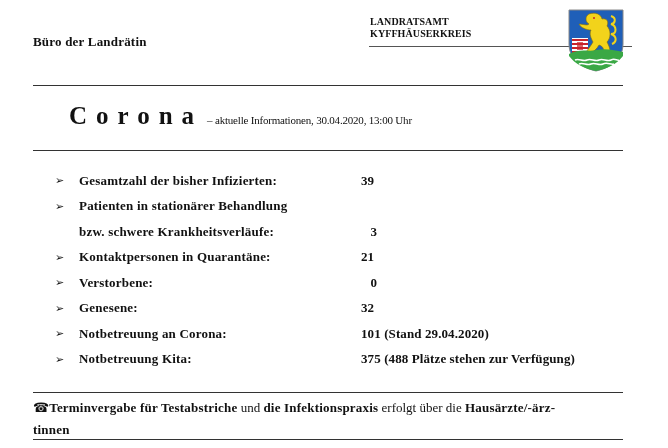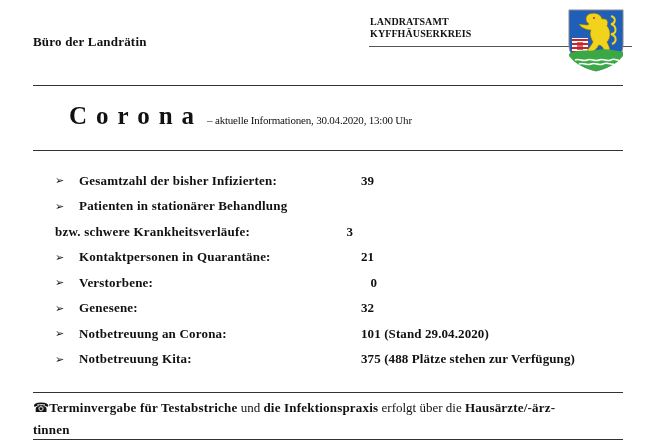--- a/index.html
+++ b/index.html
@@ -31,21 +31,21 @@
     .title-sub {
       font-size: 11px; margin-left: 4px; letter-spacing: -0.2px;
     }
     .facts { left: 55px; top: 168px; width: 600px; }
     .fact {
       position: relative; height: 25.5px; font-size: 13px; font-weight: bold;
       display: flex; align-items: center;
     }
     .bullet { width: 24px; font-size: 11px; font-weight: normal; }
     .label { width: 262px; letter-spacing: 0.2px; }
-    .label.indent { }
+    .label.indent { margin-left: 24px; }
     .value { white-space: nowrap; letter-spacing: 0.1px; margin-left: 20px; }
     .value.right { width: 16px; text-align: right; }
     .notice {
       left: 33px; top: 397px; width: 600px; font-size: 13px; line-height: 22px;
     }
     .notice b { font-weight: bold; letter-spacing: 0.2px; }
     .phone { font-size: 13px; }
   </style>
 </head>
 <body>

